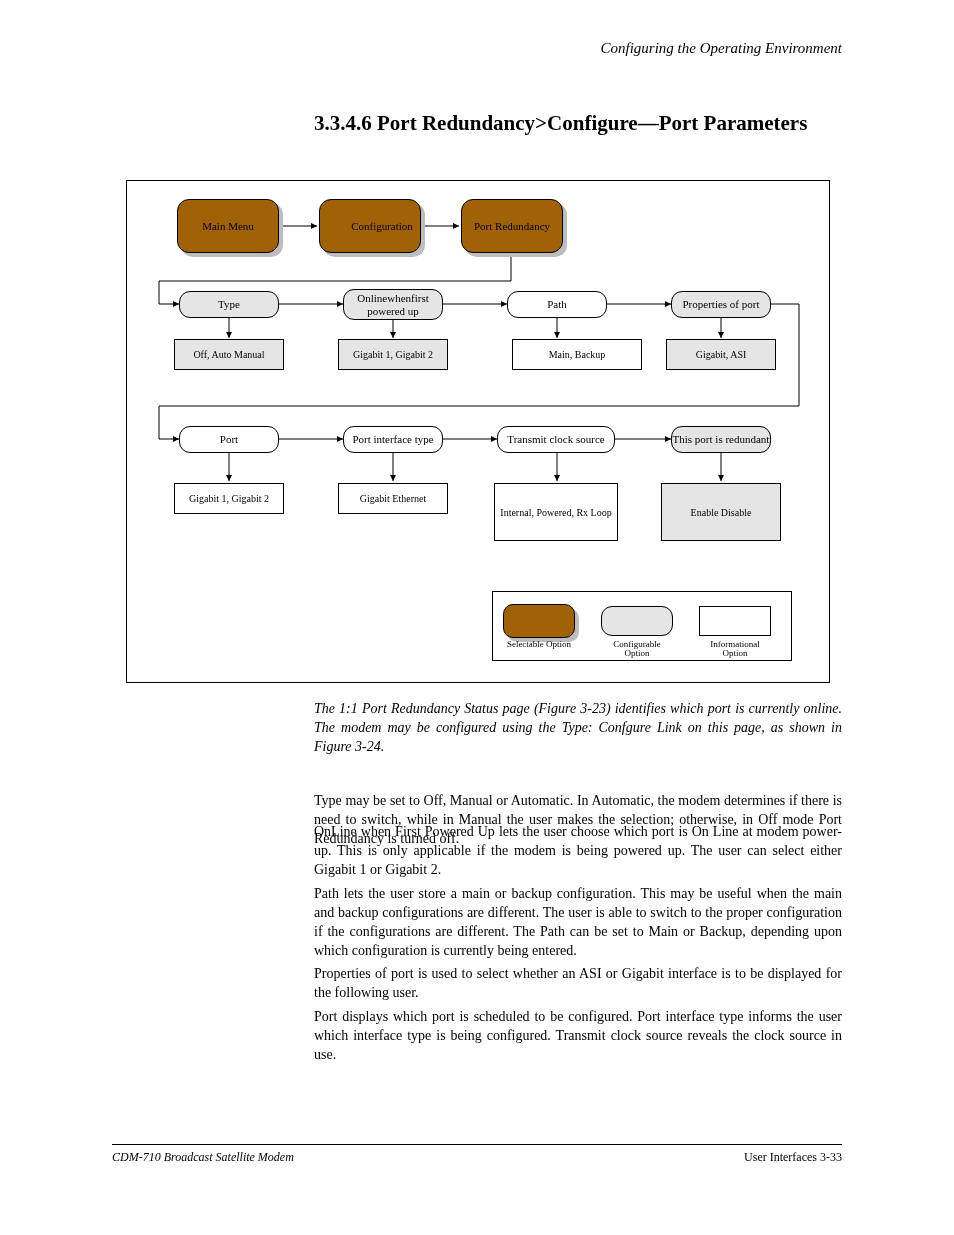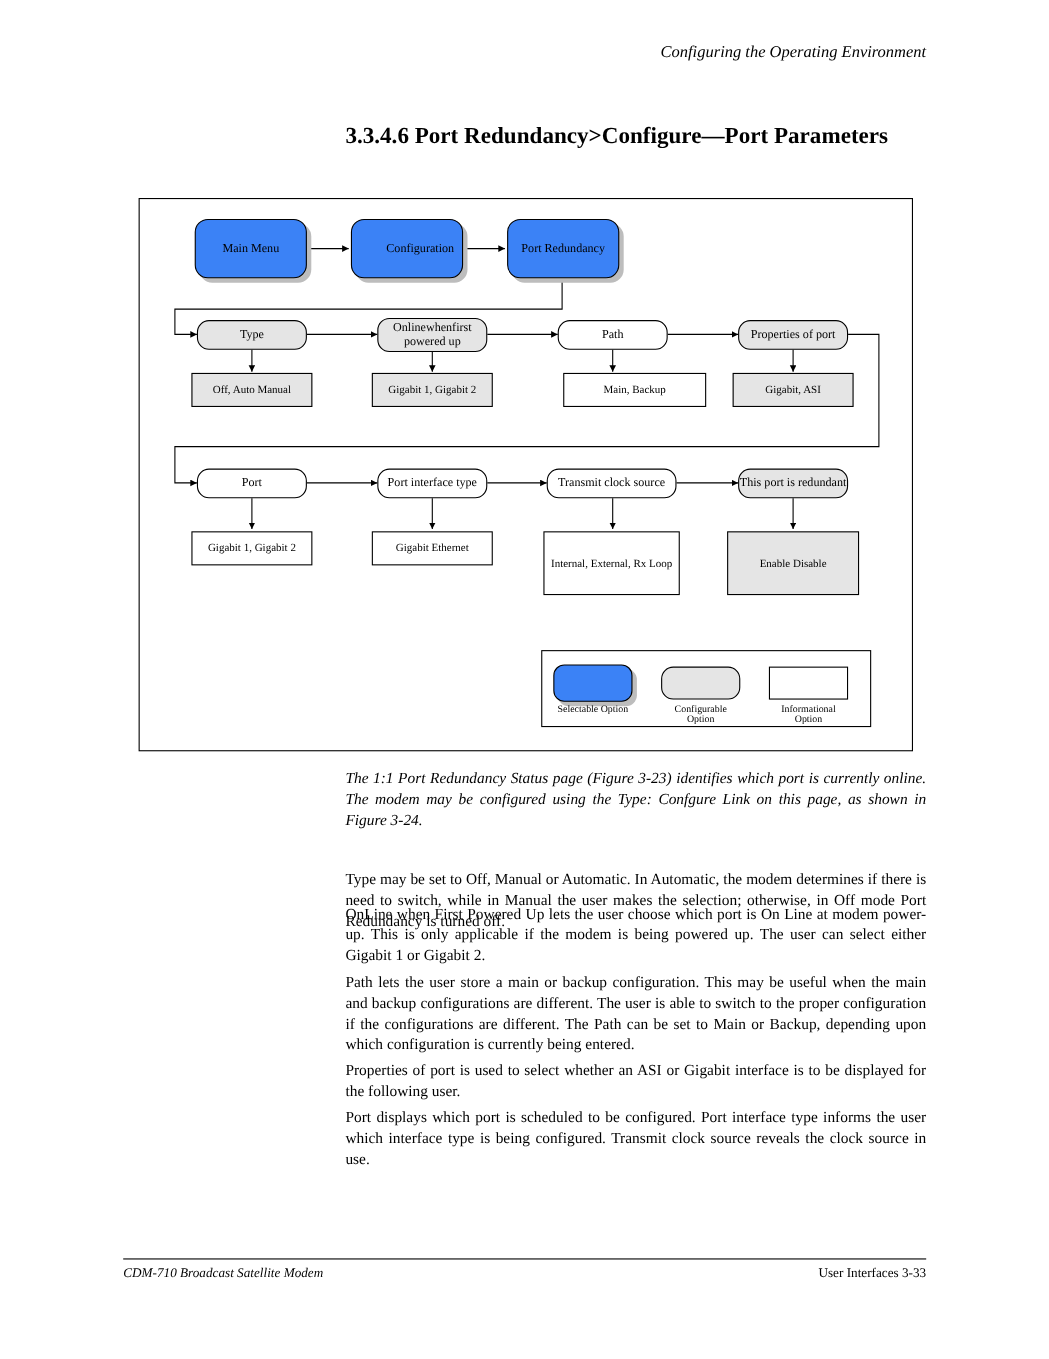--- a/index.html
+++ b/index.html
@@ -16,21 +16,21 @@
   .p5{top:965px;}
   .p6{top:1008px;}
   .p7{top:1069px;}
   hr.footrule{position:absolute;left:112px;top:1136px;width:730px;border:none;border-top:1px solid #000;}
   .footer-left{position:absolute;left:112px;top:1150px;font-size:12px;font-style:italic;}
   .footer-right{position:absolute;right:112px;top:1150px;font-size:12px;}
 
   
   .figbox *{box-sizing:border-box;}
   .shadow{position:absolute;background:#bdbdbd;border-radius:12px;}
-  .mainbox{position:absolute;background:#3b82f6;border:1px solid #000;border-radius:12px;font-size:11px;line-height:1.15;text-align:center;display:flex;align-items:center;justify-content:center;}
+  .mainbox{position:absolute;background:#a16207;border:1px solid #000;border-radius:12px;font-size:11px;line-height:1.15;text-align:center;display:flex;align-items:center;justify-content:center;}
   .subround{position:absolute;border:1px solid #000;border-radius:11px;font-size:11px;line-height:1.1;text-align:center;display:flex;align-items:center;justify-content:center;}
   .gr{background:#e5e5e5;}
   .wh{background:#fff;}
   .rect{position:absolute;border:1px solid #000;font-size:10px;line-height:1.1;text-align:center;display:flex;align-items:center;justify-content:center;}
   .legend{position:absolute;border:1.5px solid #000;}
   .leglab{position:absolute;font-size:9px;text-align:center;line-height:1.05;}
   .arrow-svg{position:absolute;left:0;top:0;width:100%;height:100%;pointer-events:none;}
 </style>
 </head>
 <body>
@@ -91,21 +91,21 @@
     <div class="rect wh" style="left:385px;top:158px;width:130px;height:31px;">Main, Backup</div>
     <div class="rect gr" style="left:539px;top:158px;width:110px;height:31px;">Gigabit, ASI</div>
 
     <div class="subround wh" style="left:52px;top:245px;width:100px;height:27px;">Port</div>
     <div class="subround wh" style="left:216px;top:245px;width:100px;height:27px;">Port interface type</div>
     <div class="subround wh" style="left:370px;top:245px;width:118px;height:27px;">Transmit clock source</div>
     <div class="subround gr" style="left:544px;top:245px;width:100px;height:27px;">This port is redundant</div>
 
     <div class="rect wh" style="left:47px;top:302px;width:110px;height:31px;">Gigabit 1, Gigabit 2</div>
     <div class="rect wh" style="left:211px;top:302px;width:110px;height:31px;">Gigabit Ethernet</div>
-    <div class="rect wh" style="left:367px;top:302px;width:124px;height:58px;">Internal, External, Rx Loop</div>
+    <div class="rect wh" style="left:367px;top:302px;width:124px;height:58px;">Internal, Powered, Rx Loop</div>
     <div class="rect gr" style="left:534px;top:302px;width:120px;height:58px;">Enable Disable</div>
 
     <div class="legend" style="left:365px;top:410px;width:300px;height:70px;">
       <div class="shadow" style="left:14px;top:16px;width:72px;height:34px;border-radius:10px;"></div>
       <div class="mainbox" style="left:10px;top:12px;width:72px;height:34px;border-radius:10px;"></div>
       <div class="subround gr" style="left:108px;top:14px;width:72px;height:30px;"></div>
       <div class="rect wh" style="left:206px;top:14px;width:72px;height:30px;border-radius:0;"></div>
       <div class="leglab" style="left:10px;top:48px;width:72px;">Selectable Option</div>
       <div class="leglab" style="left:108px;top:48px;width:72px;">Configurable Option</div>
       <div class="leglab" style="left:206px;top:48px;width:72px;">Informational Option</div>

